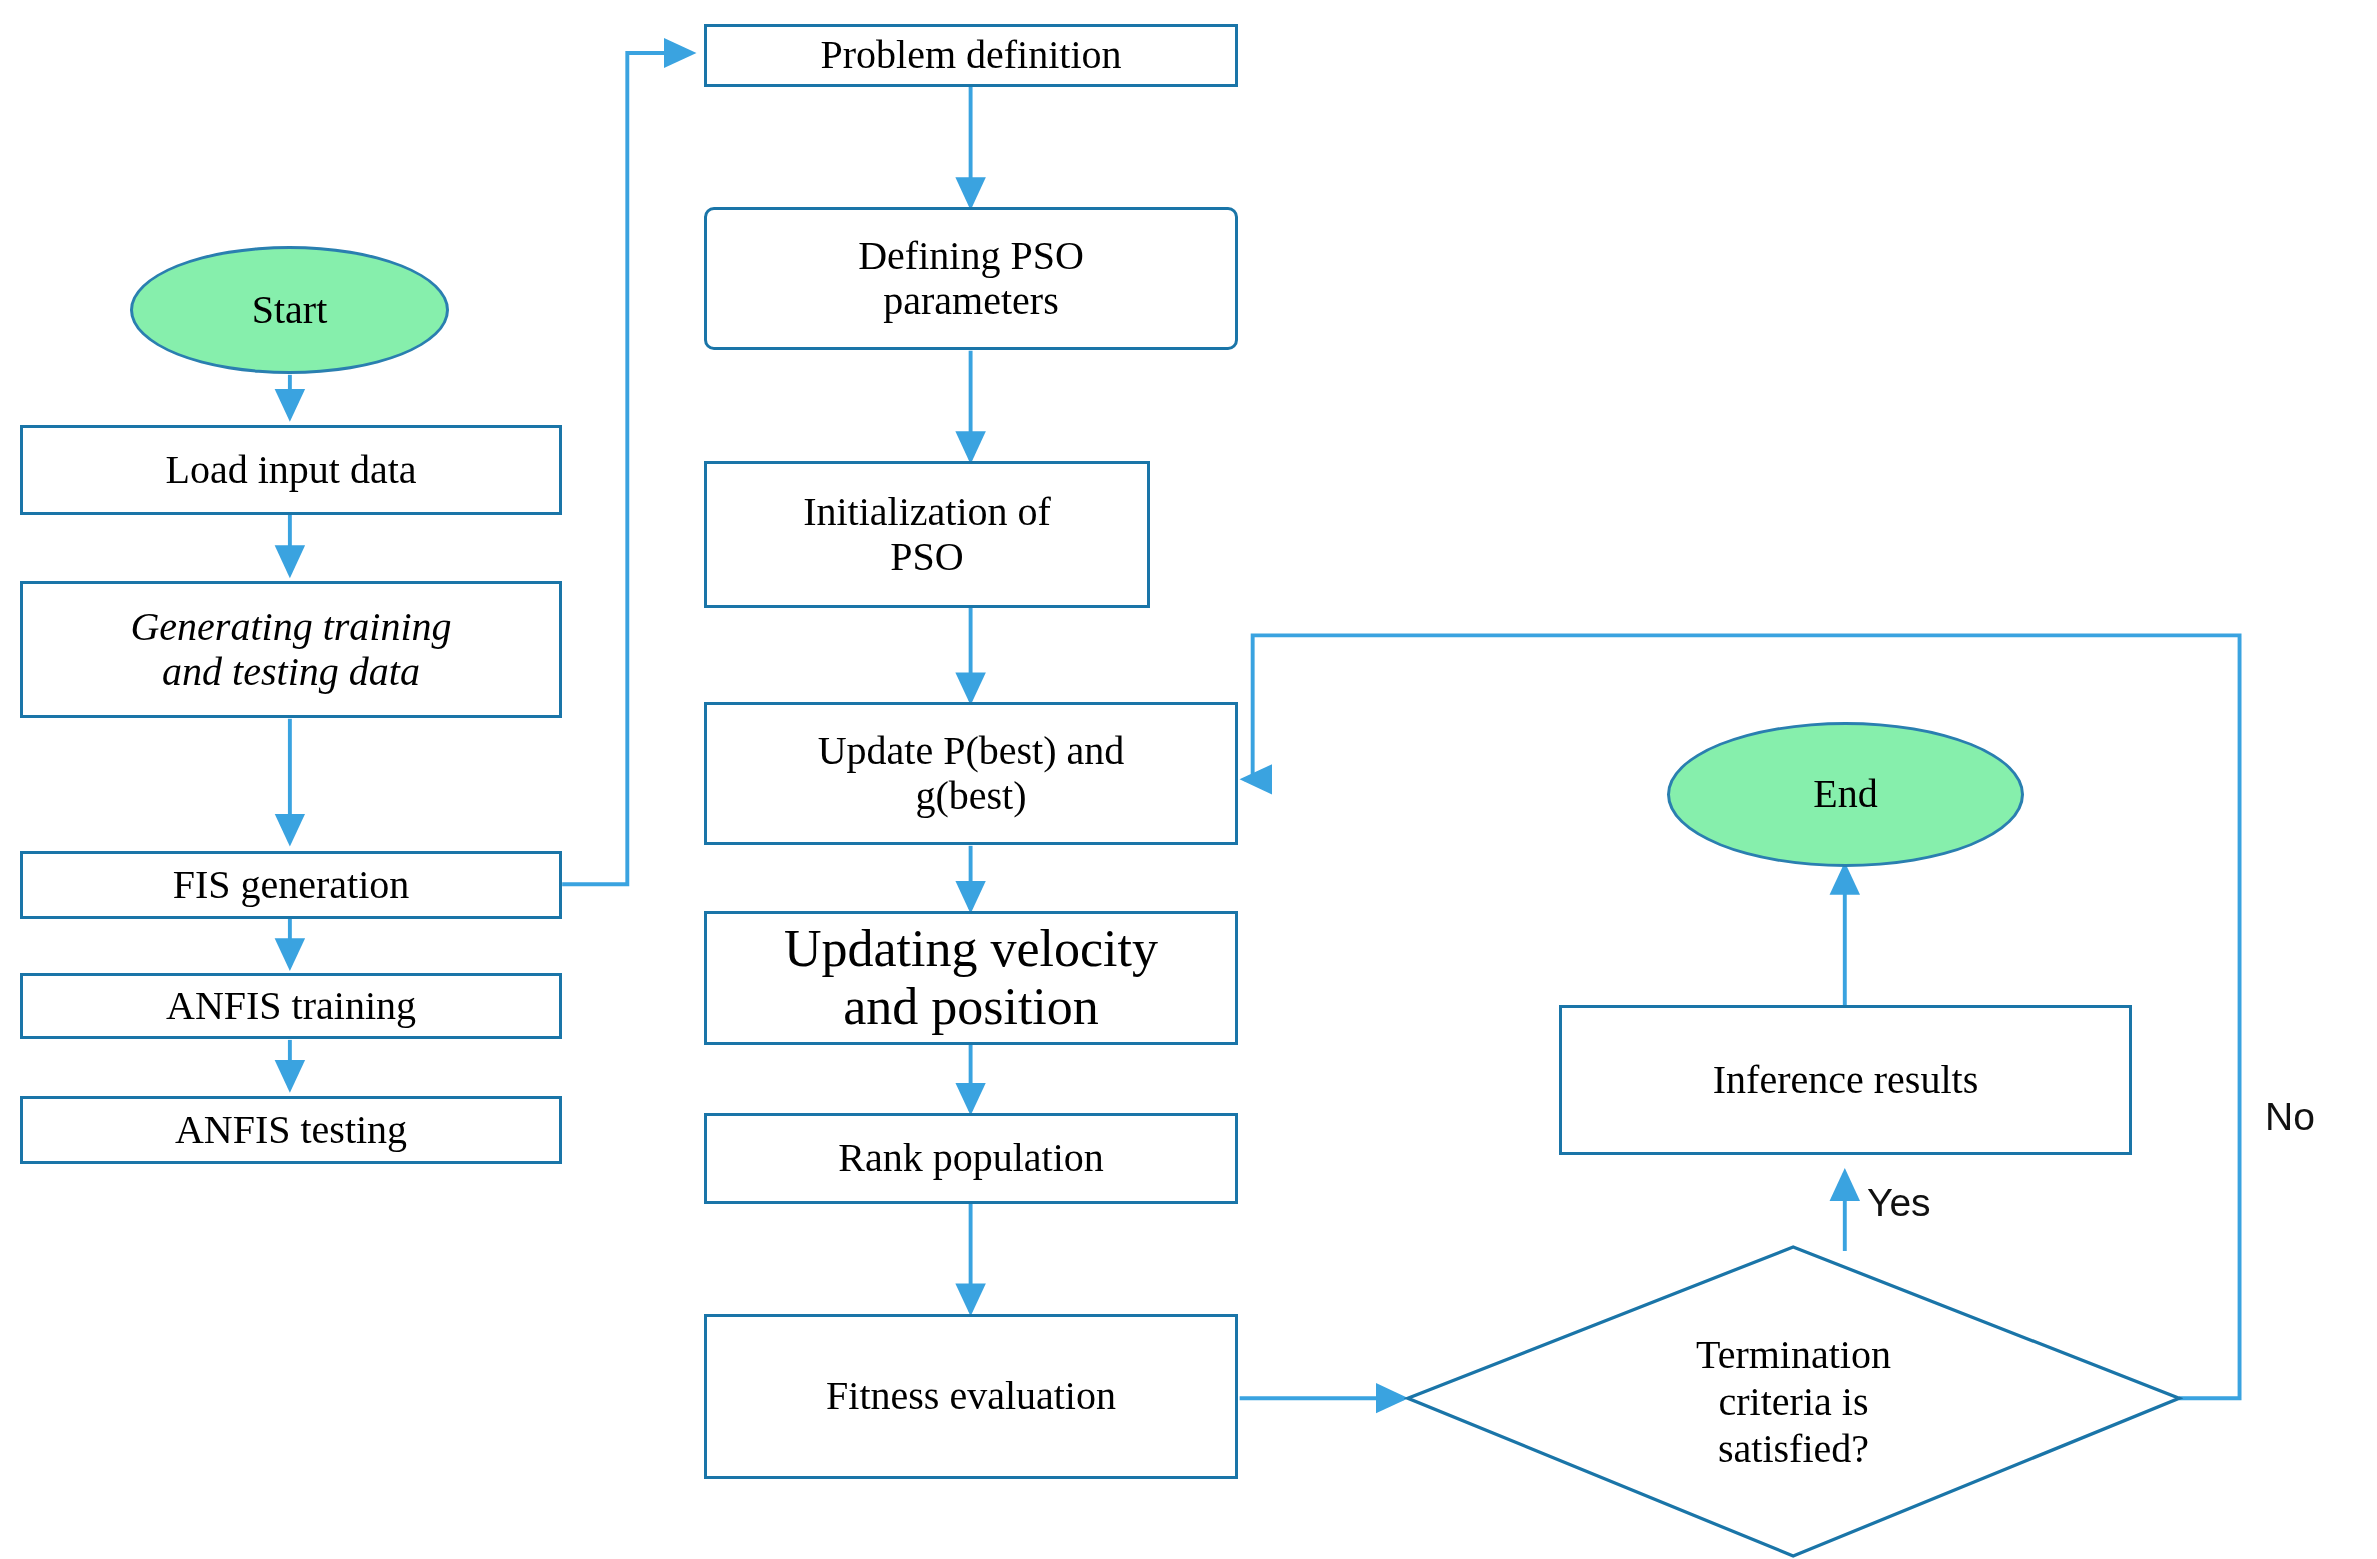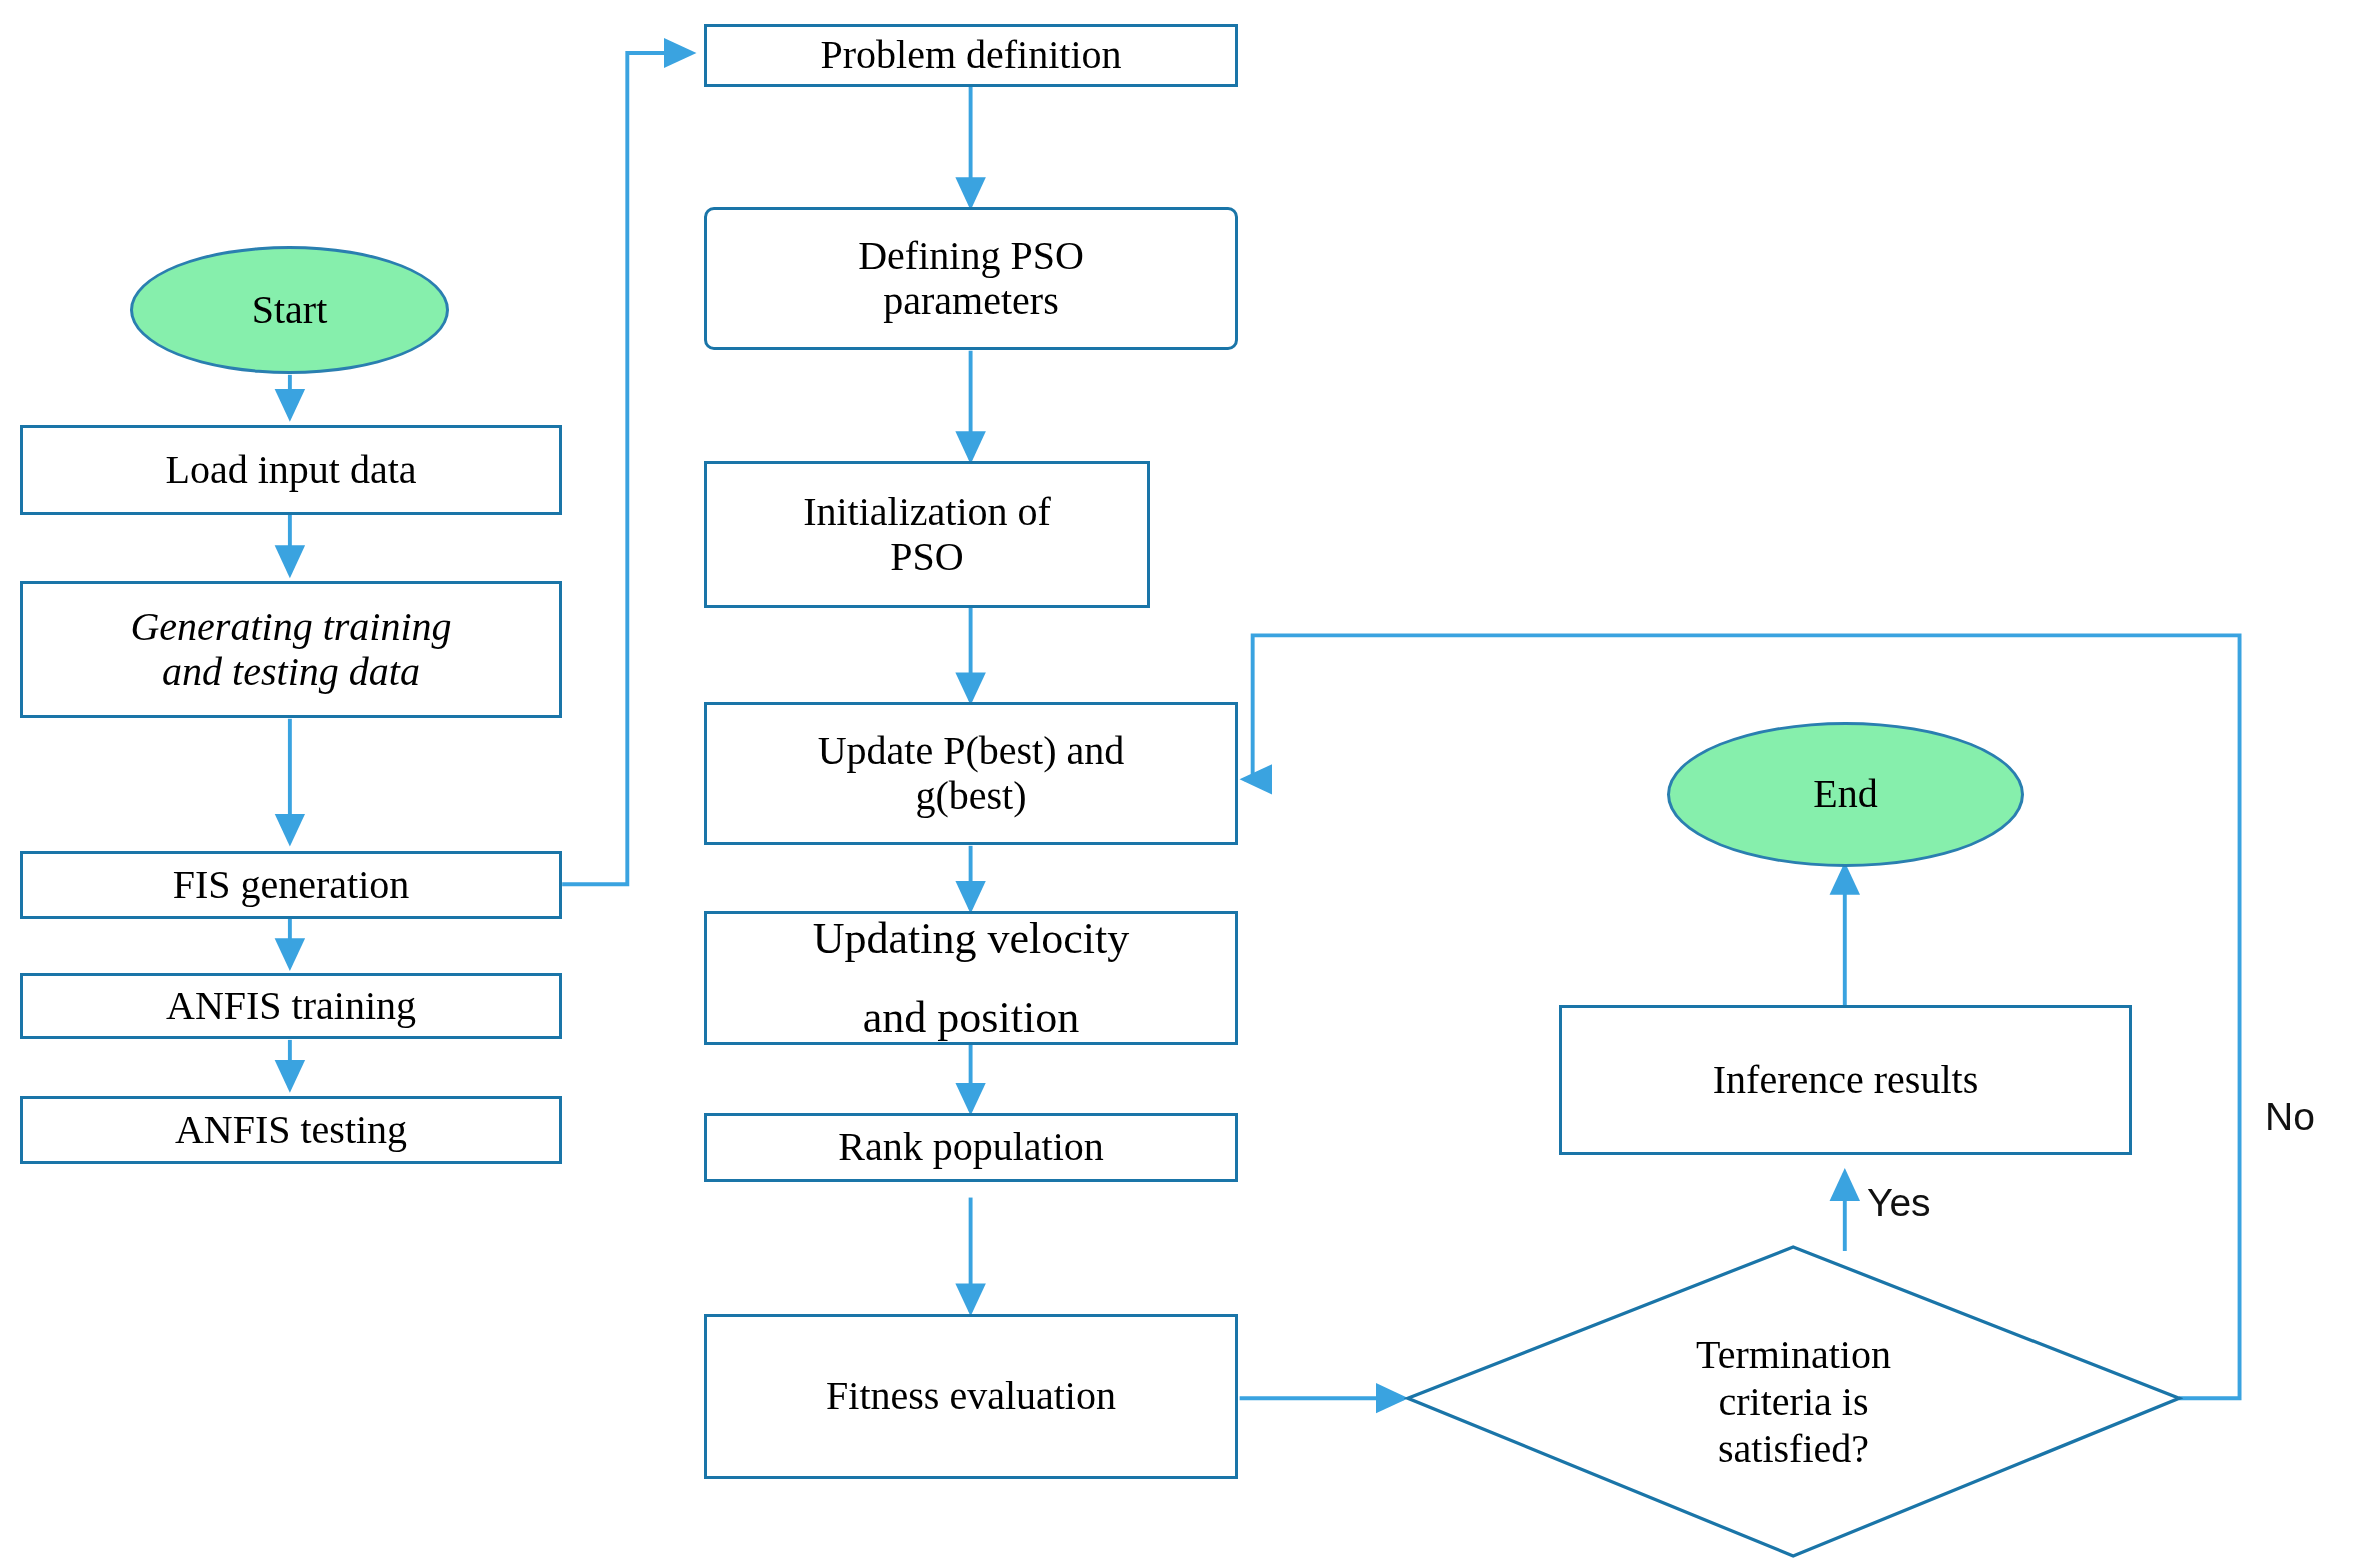--- a/index.html
+++ b/index.html
@@ -88,26 +88,26 @@
   <div class="node box" style="left:704px;top:461px;width:446px;height:147px;font-size:40px;flex-direction:column;text-align:center;">
     <span>Initialization of</span>
     <span>PSO</span>
   </div>
 
   <div class="node box" style="left:704px;top:702px;width:534px;height:143px;font-size:40px;flex-direction:column;">
     <span>Update P(best) and</span>
     <span>g(best)</span>
   </div>
 
-  <div class="node box" style="left:704px;top:911px;width:534px;height:134px;font-size:44px;flex-direction:column;justify-content:space-between;">
+  <div class="node box" style="left:704px;top:911px;width:534px;height:134px;font-size:52px;flex-direction:column;">
     <span>Updating velocity</span>
     <span>and position</span>
   </div>
 
-  <div class="node box" style="left:704px;top:1113px;width:534px;height:69px;font-size:40px;">
+  <div class="node box" style="left:704px;top:1113px;width:534px;height:91px;font-size:40px;">
     <span>Rank population</span>
   </div>
 
   <div class="node box" style="left:704px;top:1314px;width:534px;height:165px;font-size:40px;">
     <span>Fitness evaluation</span>
   </div>
 
   <div class="node ellipse" style="left:1667px;top:722px;width:357px;height:145px;font-size:40px;">
     <span>End</span>
   </div>

